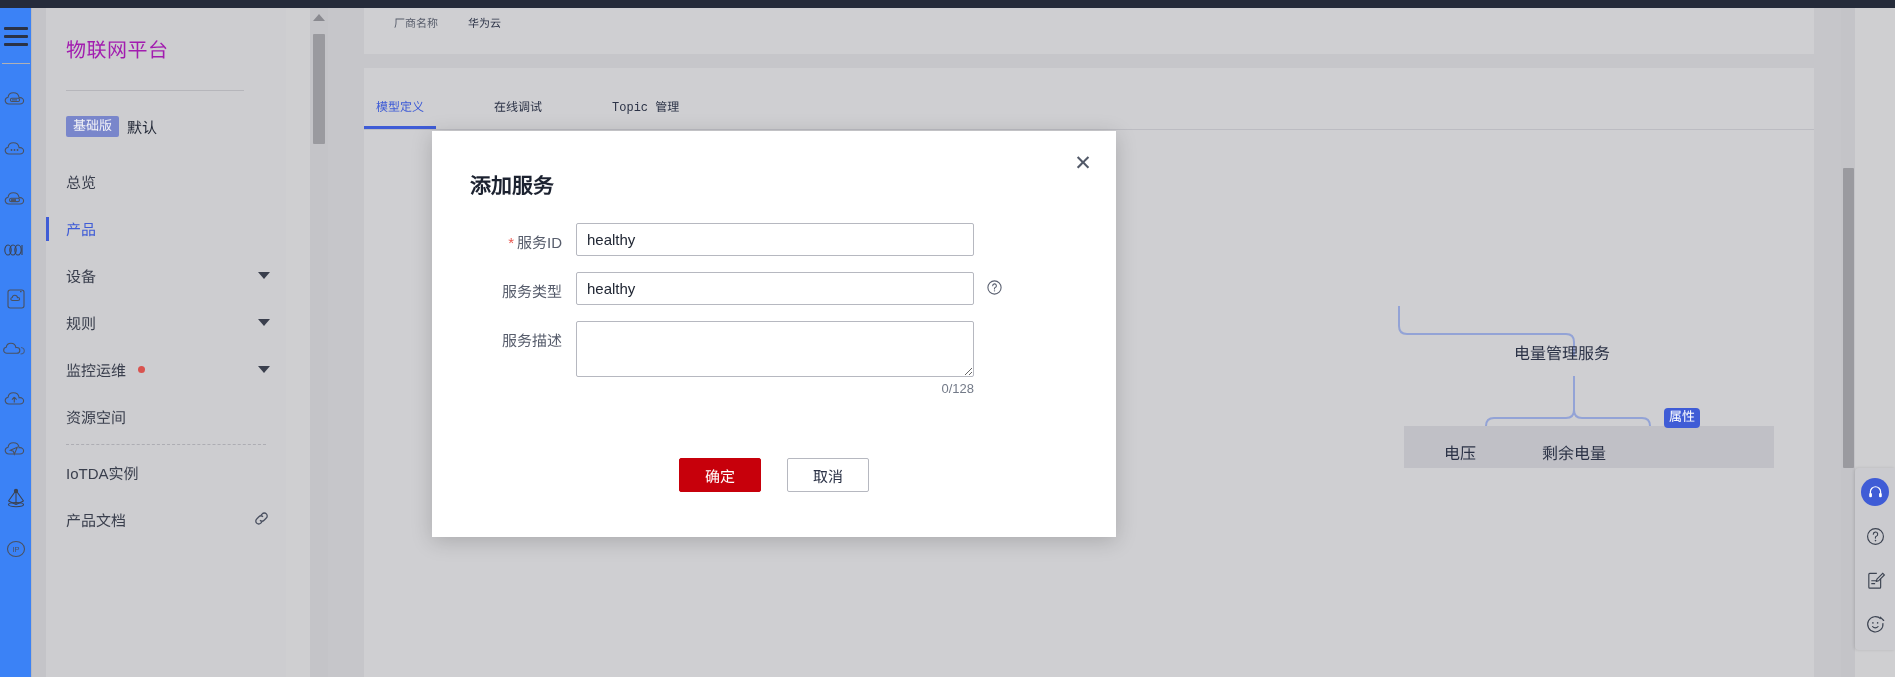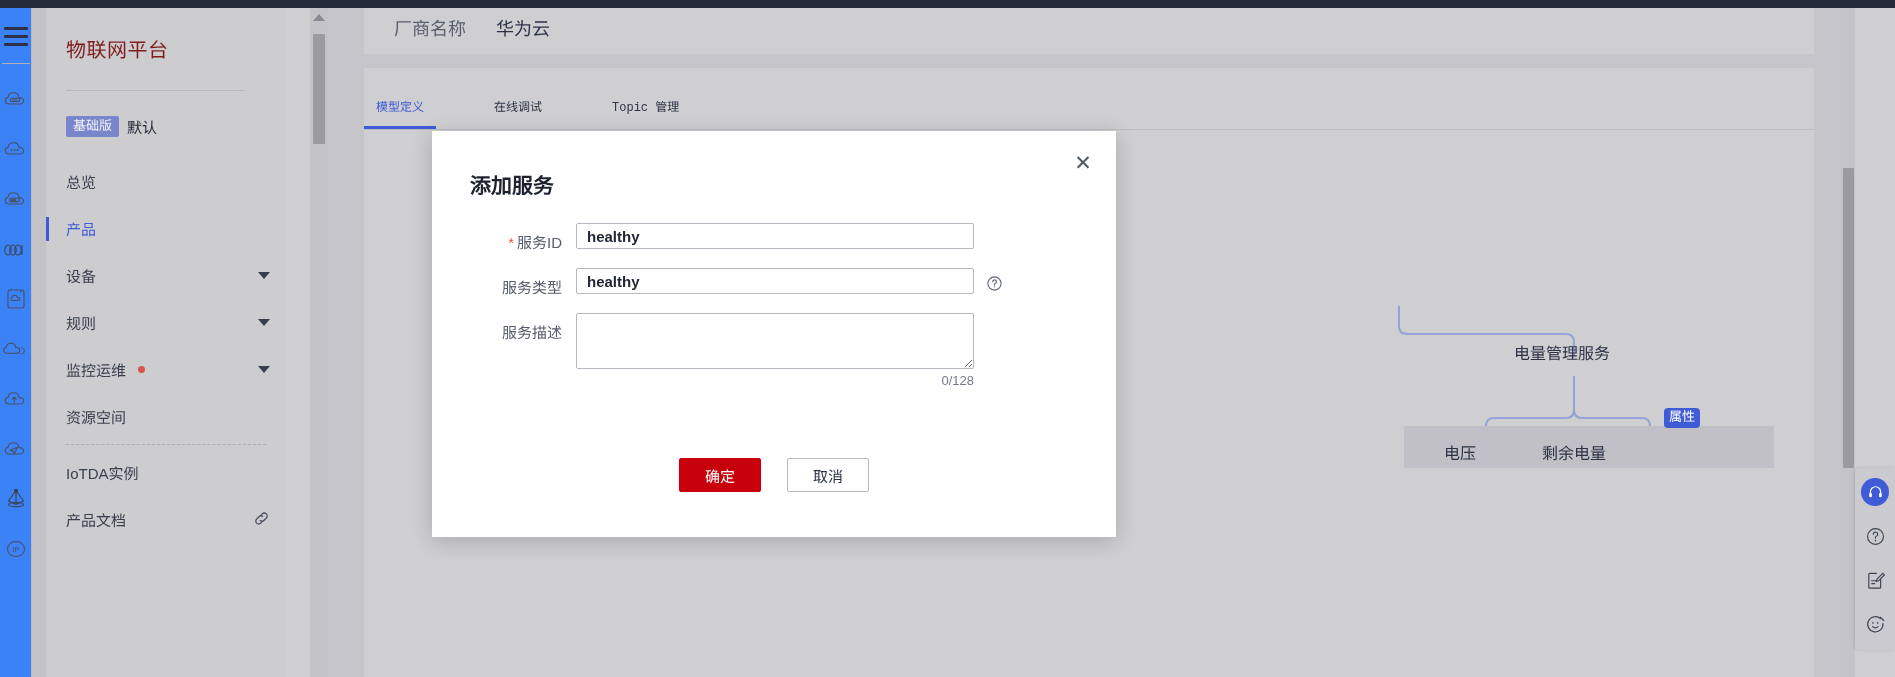--- a/index.html
+++ b/index.html
@@ -90,21 +90,21 @@
     width: 240px;
     height: 669px;
     background: #cdcdd0;
     z-index: 30;
     overflow: hidden;
   }
   .sidebar-title {
     position: absolute;
     top: 26px; left: 20px;
     font-size: 20px;
-    color: #7f1d1d;
+    color: #a21caf;
     letter-spacing: 0.5px;
   }
   .sidebar-hr {
     position: absolute;
     top: 82px; left: 20px;
     width: 178px; height: 1px;
     background: #b6b6bb;
   }
   .env-row {
     position: absolute;
@@ -221,21 +221,21 @@
     top: -42px; left: 36px;
     width: 1450px;
     height: 88px;
     background: #cfcfd2;
   }
   .info-row {
     position: absolute;
     top: 48px; left: 30px;
     display: flex;
     align-items: flex-start;
-    font-size: 18px;
+    font-size: 11px;
   }
   .info-label { color: #5b606e; margin-right: 30px; }
   .info-value { color: #2b3246; }
 
   
   .tab-card {
     position: absolute;
     top: 60px; left: 36px;
     width: 1450px;
     height: 620px;
@@ -403,30 +403,29 @@
     flex: 0 0 auto;
   }
   .req-star {
     color: #e8554d;
     margin-right: 3px;
     font-size: 15px;
   }
   .form-control { position: relative; }
   .text-input {
     width: 398px;
-    height: 26px;
+    height: 33px;
     border: 1px solid #b6b8c0;
     border-radius: 2px;
     padding: 0 10px;
     font-size: 15px;
     color: #212734;
     background: #ffffff;
     font-family: "Liberation Sans", "DejaVu Sans", sans-serif;
     outline: none;
-    font-weight: bold;
   }
   .text-area {
     width: 398px;
     height: 56px;
     border: 1px solid #b6b8c0;
     border-radius: 2px;
     padding: 6px 10px;
     font-size: 15px;
     color: #212734;
     background: #ffffff;

